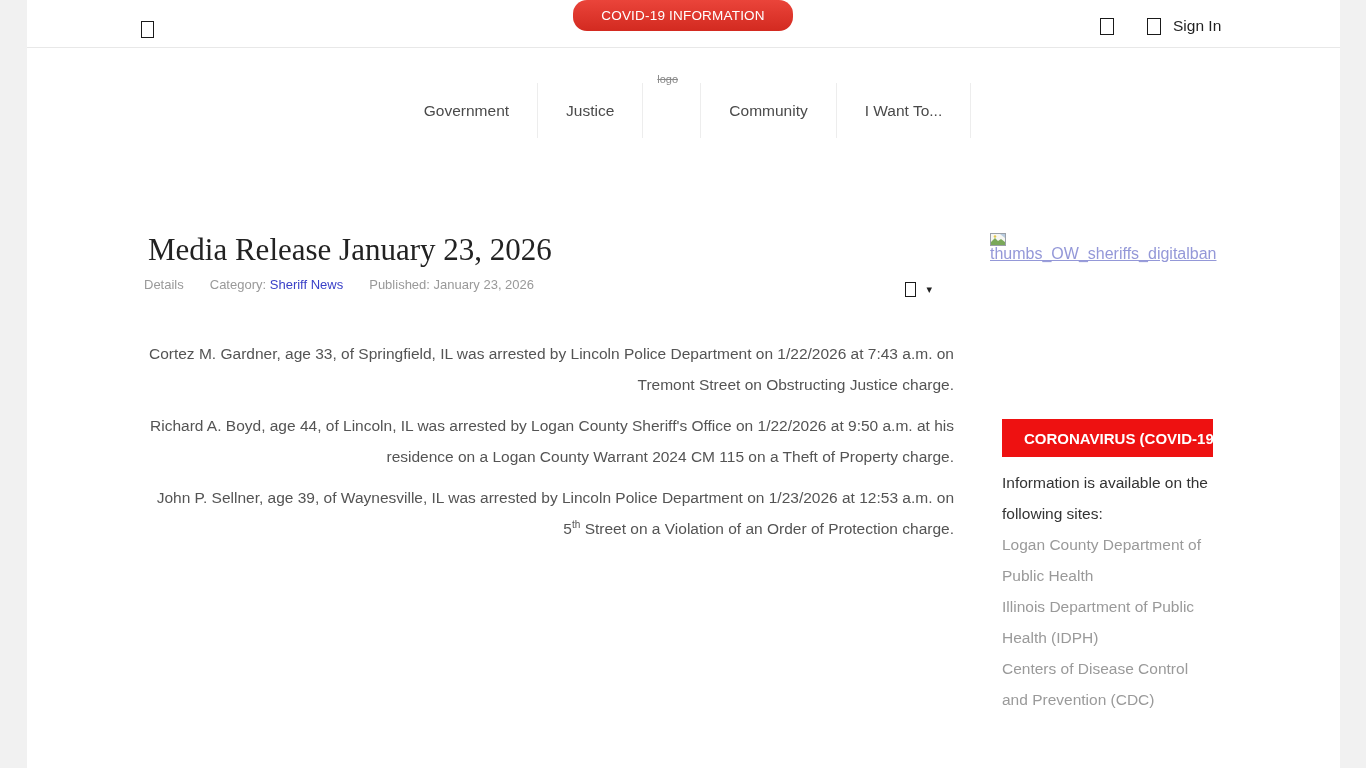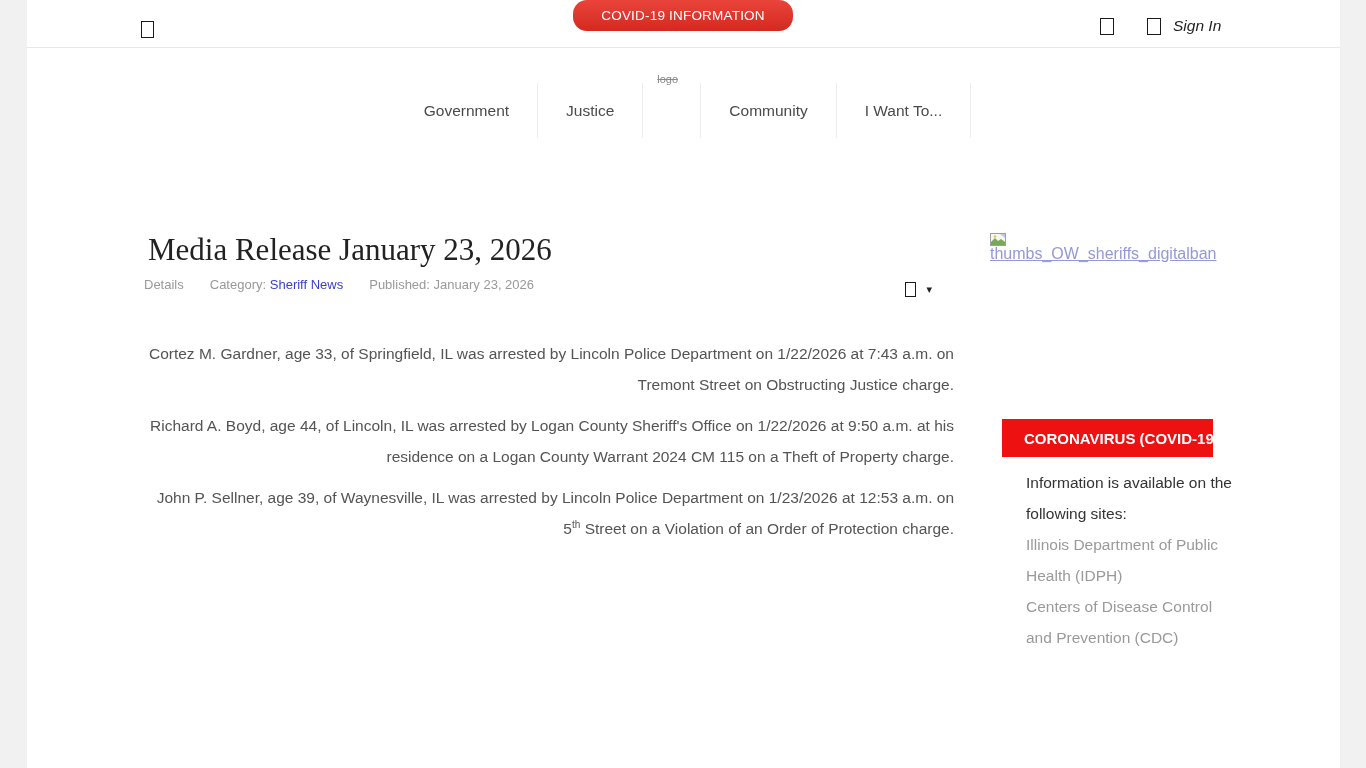--- a/index.html
+++ b/index.html
@@ -33,21 +33,21 @@
     background: linear-gradient(#ea443a, #d32a20);
     border-radius: 14px;
     color: #fff; font-size: 13.5px; letter-spacing: .2px;
     display: flex; align-items: center; justify-content: center;
     cursor: pointer; text-align: center;
   }
   .search-tofu { position: absolute; left: 1073px; top: 18px; width: 14px; height: 17px; }
   .user-tofu   { position: absolute; left: 1120px; top: 18px; width: 14px; height: 17px; }
   .sign-in {
     position: absolute; left: 1146px; top: 17px;
-    font-size: 15.5px; color: #1f1f1f; cursor: pointer; font-style: italic;
+    font-size: 15.5px; color: #1f1f1f; cursor: pointer;
   }
 
   
   .nav {
     position: absolute; left: 0; right: 0; top: 83px; height: 55px;
     display: flex; justify-content: center; align-items: stretch;
   }
   .nav-item {
     display: flex; align-items: center;
     padding: 0 28px;
@@ -107,21 +107,21 @@
   .covid-heading {
     position: absolute; left: 12px; top: 186px;
     width: 211px; height: 38px;
     background: #ee1111; color: #ffffff;
     font-weight: bold; font-size: 15px;
     display: flex; align-items: center;
     padding-left: 22px; white-space: nowrap;
   }
   .sidebar-text {
     position: absolute; left: 12px; top: 234px; width: 215px;
-    font-size: 15.5px; line-height: 31px; margin-left: 24px;
+    font-size: 15.5px; line-height: 31px;
   }
   .sidebar-info { color: #333; margin: 0; }
   .sidebar-link { display: block; color: #9a9a9a; text-decoration: none; cursor: pointer; }
 </style>
 </head>
 <body>
 
 <div class="page">
 
   <span class="tofu menu-tofu"></span>
@@ -175,18 +175,19 @@
         <path d="M10 1 L15 1 L15 5 Z" fill="#b9ccdf"></path>
         <circle cx="5" cy="3.5" r="1.3" fill="#e4c84e"></circle>
       </svg>
       <span>thumbs_OW_sheriffs_digitalban</span>
     </a>
 
     <div class="covid-heading">CORONAVIRUS (COVID-19)</div>
 
     <div class="sidebar-text">
       <p class="sidebar-info">Information is available on the following sites:</p>
+      <a class="sidebar-link">Logan County Department of Public Health</a>
       <a class="sidebar-link">Illinois Department of Public Health (IDPH)</a>
       <a class="sidebar-link">Centers of Disease Control and Prevention (CDC)</a>
     </div>
   </aside>
 
 </div>
 
 </body></html>

